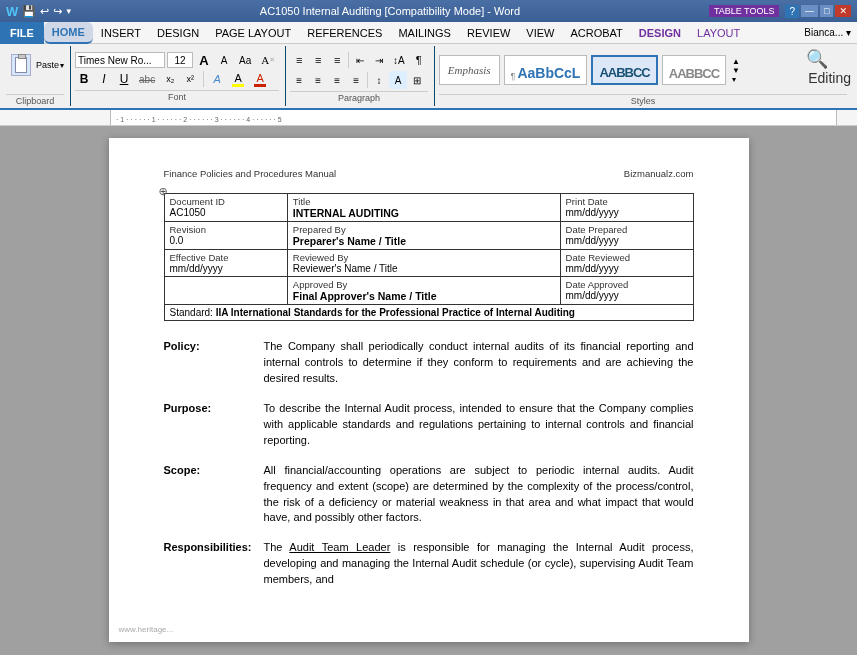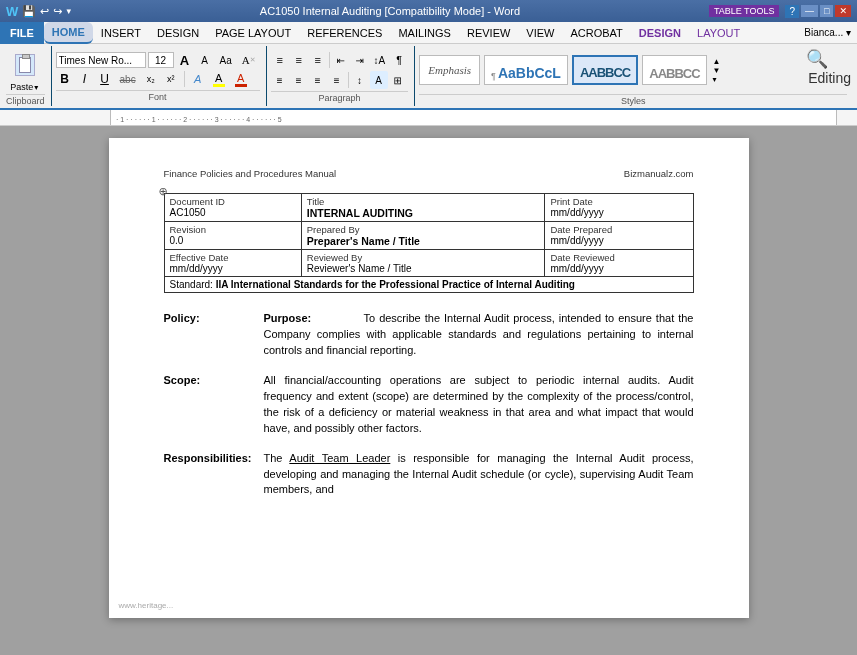--- a/index.html
+++ b/index.html
@@ -234,21 +234,21 @@
   <div class="menu-item" style="color:#7030a0;font-weight:bold;">DESIGN</div>
   <div class="menu-item" style="color:#7030a0;">LAYOUT</div>
   <div style="flex:1;"></div>
   <div style="padding:0 6px;font-size:10px;font-family:Arial;cursor:pointer;">Bianca... ▾</div>
 </div>
 
 <div id="ribbon" style="height:66px;display:flex;align-items:stretch;padding:2px 4px;background:#f0f0f0;border-bottom:2px solid #2e74b5;position:relative;">
 
   <div class="ribbon-group" style="padding:2px 6px 0 2px;align-items:center;">
     <div style="display:flex;align-items:flex-start;height:46px;">
-      <div style="display:flex;flex-direction:column;cursor:pointer;">
+      <div style="display:flex;flex-direction:row;cursor:pointer;">
         <div style="width:30px;height:34px;background:transparent;display:flex;align-items:center;justify-content:center;">
           <div style="position:relative;">
             <div style="width:20px;height:22px;background:#d4e8fa;border:1px solid #aac;display:flex;align-items:center;justify-content:center;">
               <div style="width:12px;height:16px;background:white;border:1px solid #88a;position:relative;">
                 <div style="position:absolute;top:-4px;left:2px;width:8px;height:5px;background:#c8c8c8;border:1px solid #888;"></div>
               </div>
             </div>
           </div>
         </div>
         <div style="display:flex;align-items:center;gap:1px;">
@@ -414,30 +414,42 @@
         <td>
           <div class="label-cell">Reviewed By</div>
           <div>Reviewer's Name / Title</div>
         </td>
         <td>
           <div class="label-cell">Date Reviewed</div>
           <div>mm/dd/yyyy</div>
         </td>
       </tr>
       <tr>
+        <td></td>
+        <td>
+          <div class="label-cell">Approved By</div>
+          <div class="bold-cell">Final Approver's Name / Title</div>
+        </td>
+        <td>
+          <div class="label-cell">Date Approved</div>
+          <div>mm/dd/yyyy</div>
+        </td>
+      </tr>
+      <tr>
         <td colspan="3" style="font-family:Arial;font-size:10px;">
           <span>Standard:</span>
           <strong>IIA International Standards for the Professional Practice of Internal Auditing</strong>
         </td>
       </tr>
     </tbody>
       </table>
 
     <div class="policy-section">
       <span class="policy-label">Policy:</span>
+      <div class="policy-text">The Company shall periodically conduct internal audits of its financial reporting and internal controls to determine if they conform to requirements and are achieving the desired results.</div>
     </div>
 
     <div class="policy-section">
       <span class="policy-label">Purpose:</span>
       <div class="policy-text">To describe the Internal Audit process, intended to ensure that the Company complies with applicable standards and regulations pertaining to internal controls and financial reporting.</div>
     </div>
 
     <div class="policy-section">
       <span class="policy-label">Scope:</span>
       <div class="policy-text">All financial/accounting operations are subject to periodic internal audits. Audit frequency and extent (scope) are determined by the complexity of the process/control, the risk of a deficiency or material weakness in that area and what impact that would have, and possibly other factors.</div>

